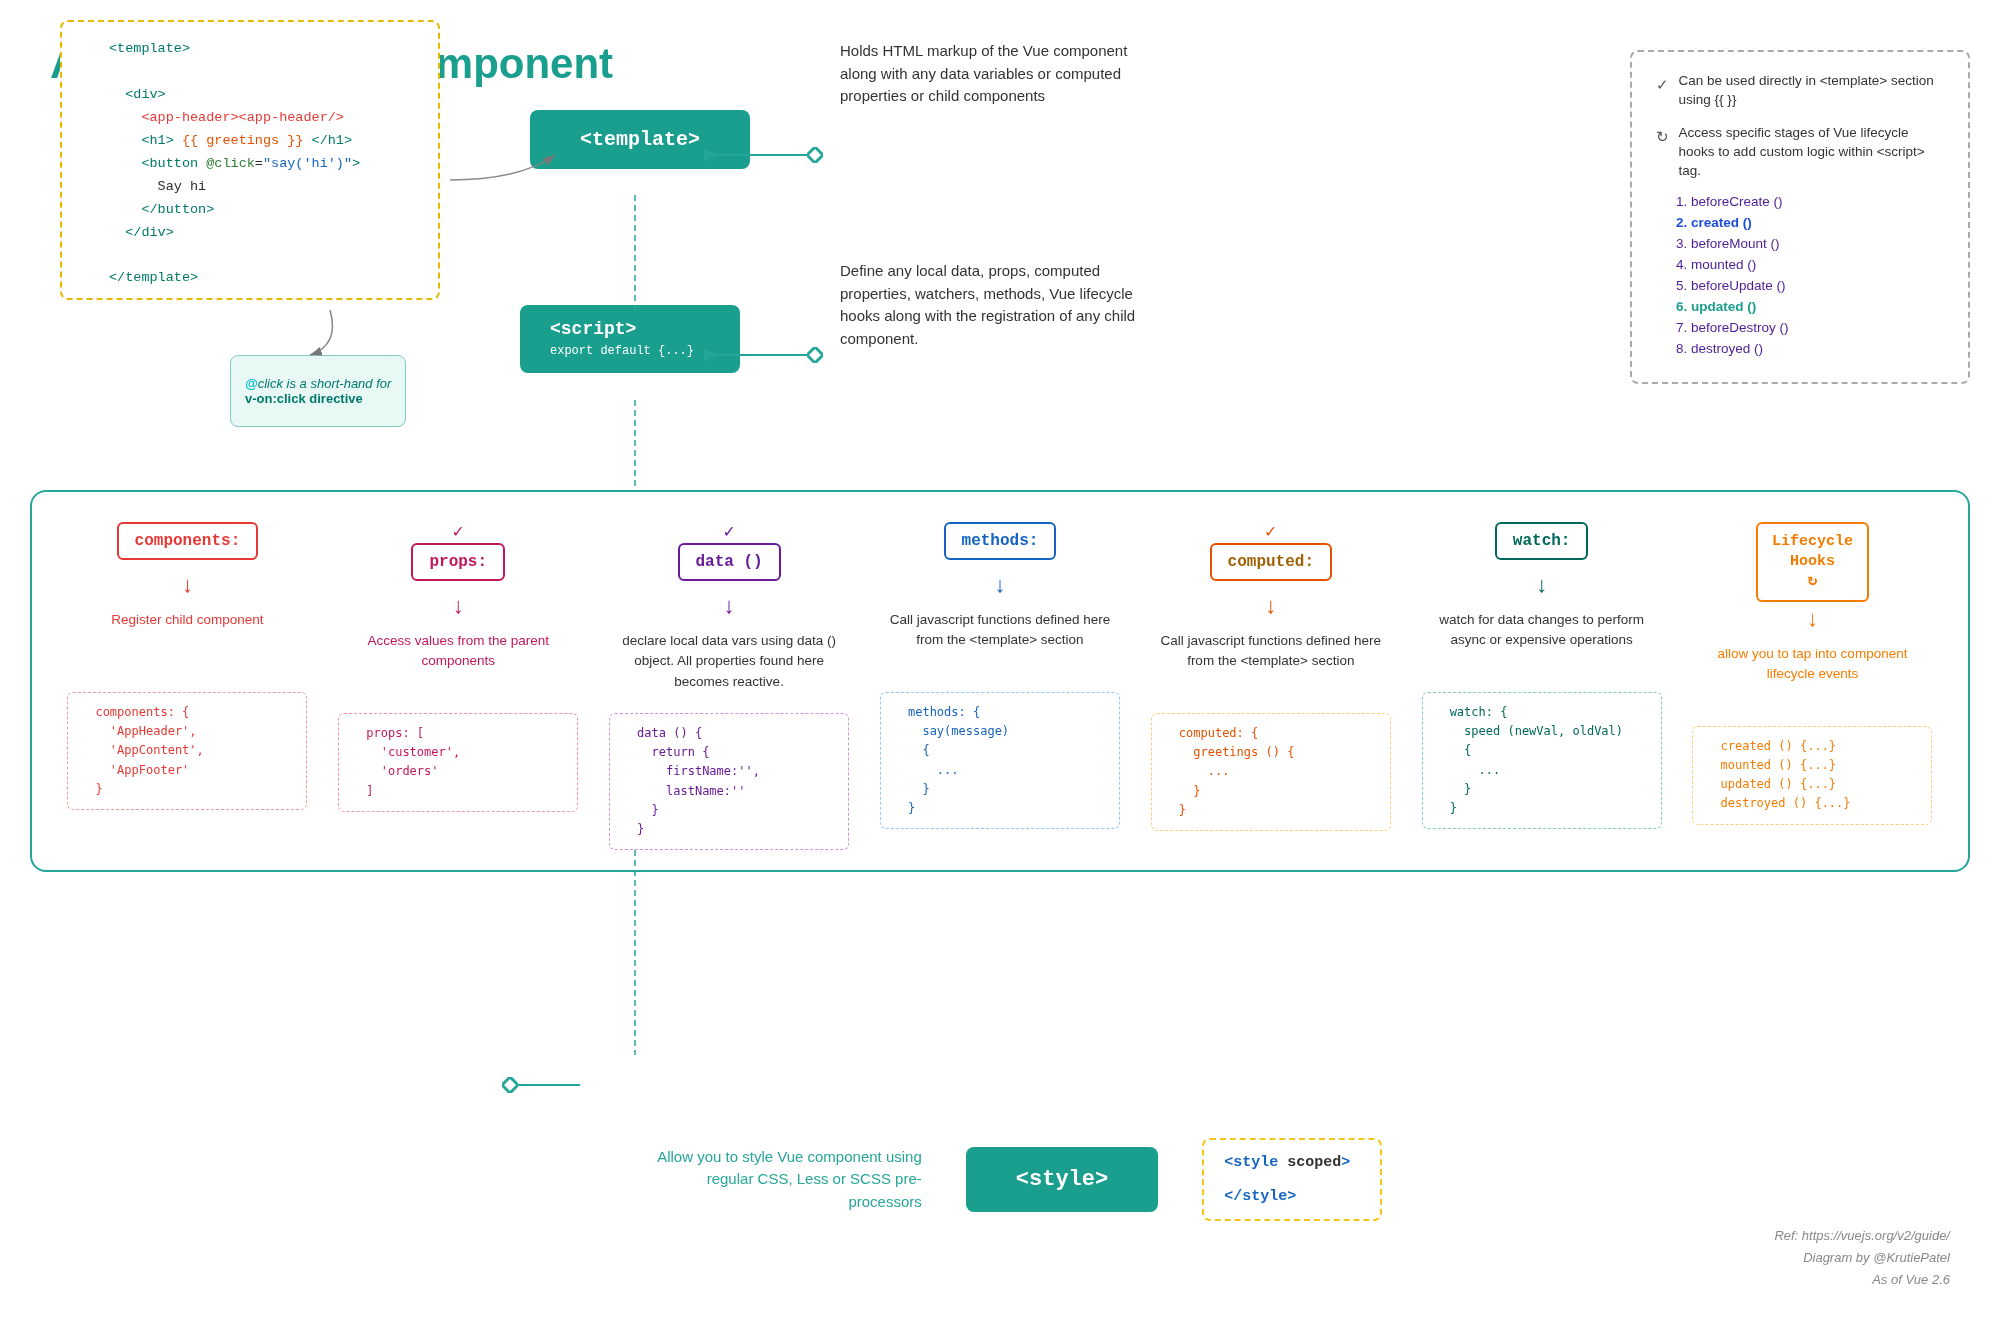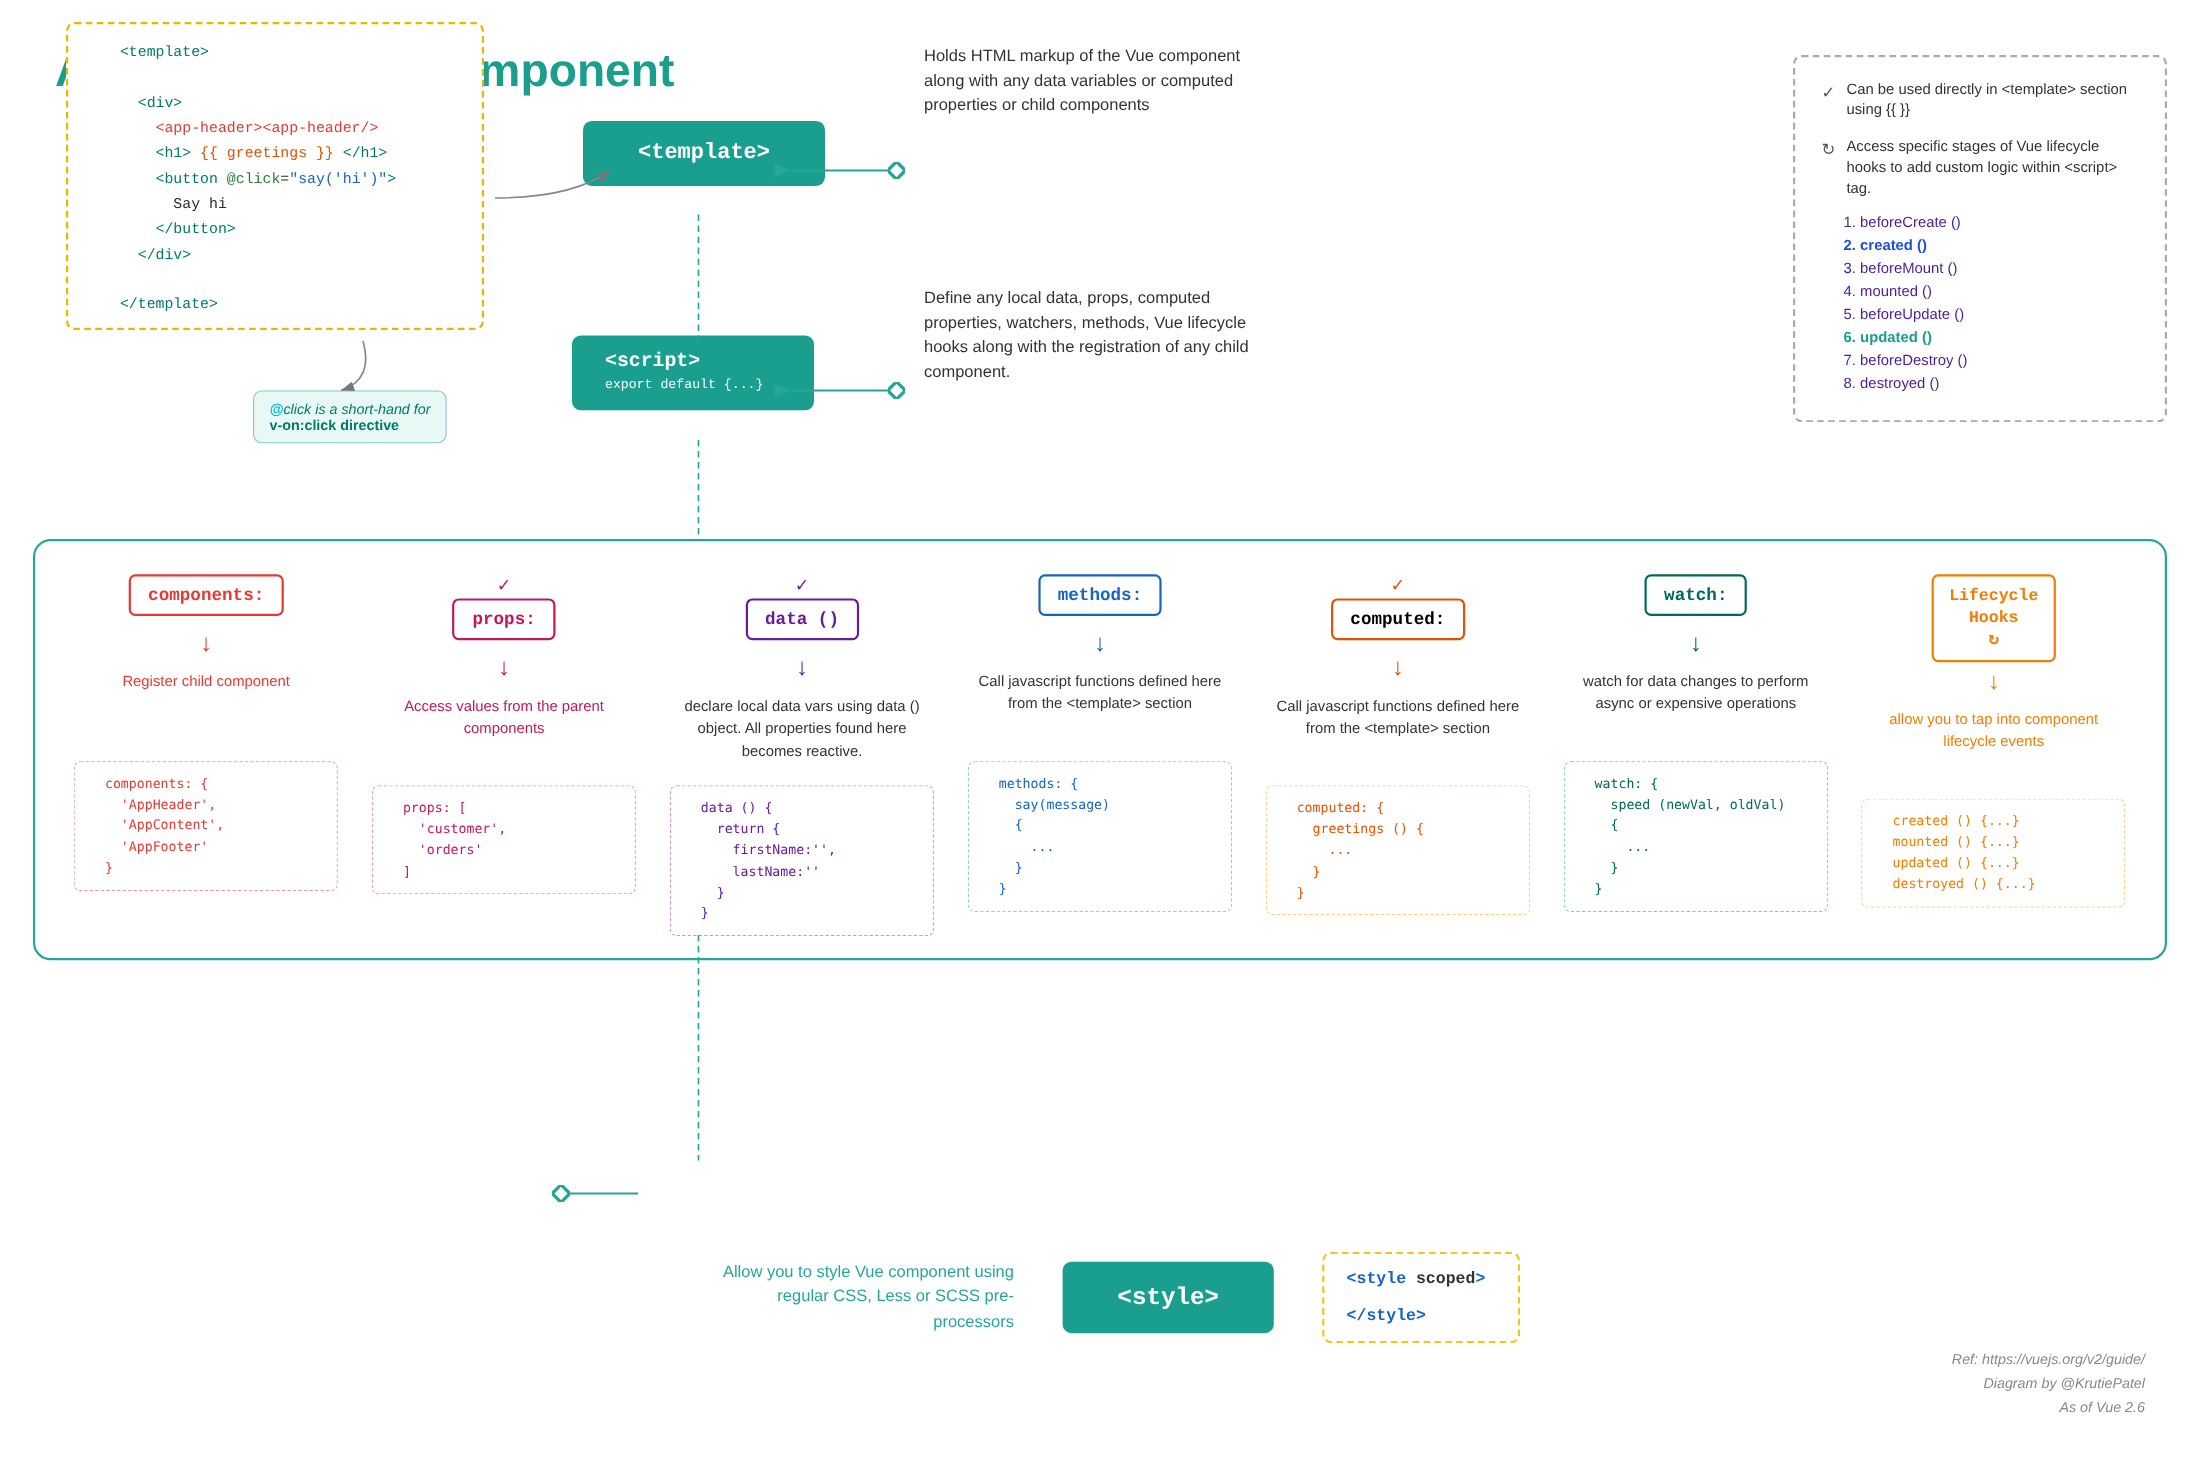--- a/index.html
+++ b/index.html
@@ -50,21 +50,21 @@
     .code-teal { color: #00796b; }
 
     
     .click-annotation {
       position: absolute;
       left: 230px;
       top: 285px;
       background: #e8f8f5;
       border: 1.5px solid #80cbc4;
       border-radius: 8px;
-      padding: 8px 14px;
+      padding: 20px 14px;
       font-size: 13px;
       color: #00796b;
       font-style: italic;
       white-space: nowrap;
     }
     .click-annotation .at-sign {
       color: #00bcd4;
       font-weight: bold;
     }
     .click-annotation .bold-part {
@@ -185,21 +185,21 @@
       padding: 8px 16px;
       border-radius: 6px;
       border: 2px solid;
       text-align: center;
       margin-bottom: 8px;
     }
     .label-red { color: #e53935; border-color: #e53935; }
     .label-pink { color: #c2185b; border-color: #c2185b; }
     .label-purple { color: #6a1b9a; border-color: #6a1b9a; }
     .label-blue { color: #1565c0; border-color: #1565c0; }
-    .label-orange { color: #000000; border-color: #e65100; }
+    .label-orange { color: #a16207; border-color: #e65100; }
     .label-teal-dark { color: #00695c; border-color: #00695c; }
 
     .col-description {
       font-size: 13.5px;
       color: #333;
       text-align: center;
       line-height: 1.5;
       margin: 8px 0 12px 0;
       min-height: 70px;
     }

